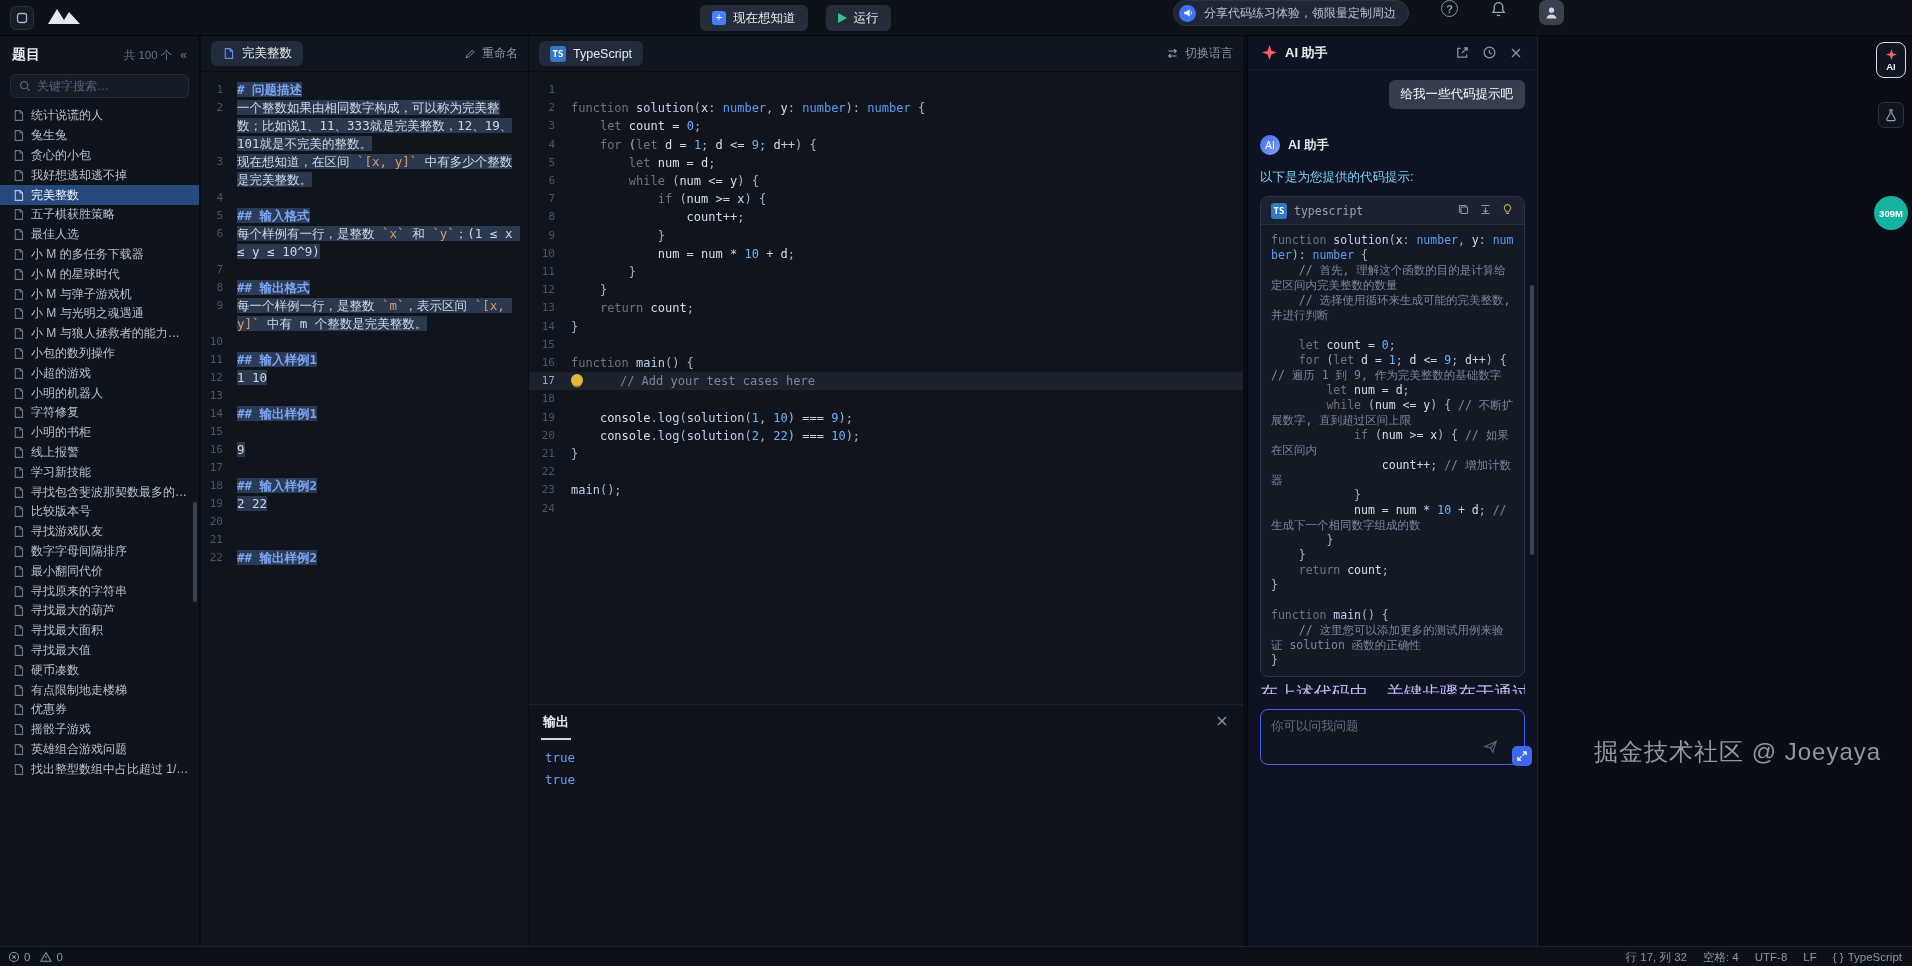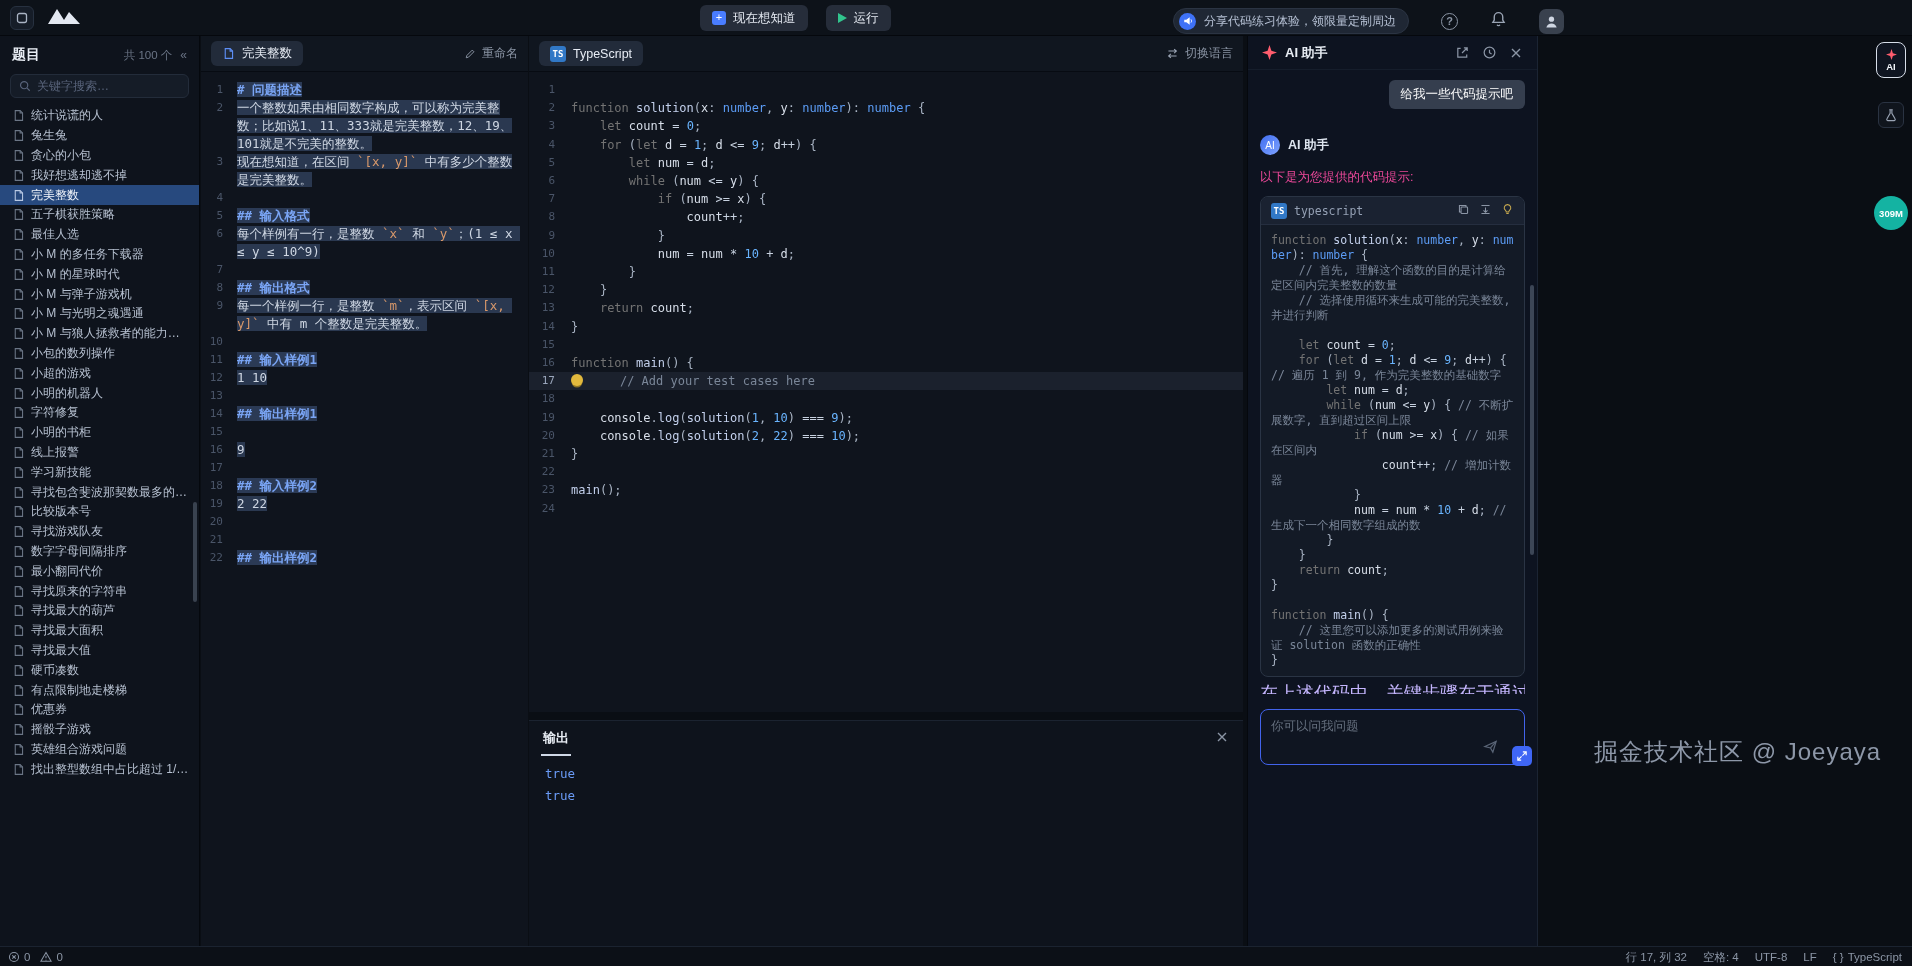--- a/index.html
+++ b/index.html
@@ -8,21 +8,21 @@
   .app { position:relative; width:1912px; height:966px; background:#0a0e14; overflow:hidden; color:#cfd6e2; }
 
   
   .topbar { position:absolute; top:0; left:0; right:0; height:36px; background:#0d1219; border-bottom:1px solid #05080d; }
   .tb-left { position:absolute; left:10px; top:0; height:36px; display:flex; align-items:center; gap:12px; }
   .logo-box { width:24px; height:24px; border-radius:6px; background:#161d28; border:1px solid #273140; display:flex; align-items:center; justify-content:center; }
   .tb-center { position:absolute; left:700px; top:5px; display:flex; gap:18px; }
   .tb-btn { display:flex; align-items:center; gap:7px; height:26px; padding:0 12px; border:none; border-radius:6px; background:#262d3a; color:#e4e9f1; font-size:12.5px; font-family:inherit; cursor:pointer; }
   .add-ic { width:14px; height:14px; border-radius:3px; background:#4a7dff; color:#fff; font-size:11px; line-height:13px; text-align:center; display:inline-block; }
   .play-ic { width:0; height:0; border-left:9px solid #31c48d; border-top:5.5px solid transparent; border-bottom:5.5px solid transparent; display:inline-block; }
-  .tb-right { position:absolute; right:348px; top:0; height:42px; display:flex; align-items:center; gap:32px; }
+  .tb-right { position:absolute; right:348px; top:0; height:42px; display:flex; gap:32px; }
   .promo-pill { display:flex; align-items:center; gap:8px; height:26px; padding:0 12px 0 5px; border-radius:13px; background:#1f2734; border:1px solid #2b3443; color:#b6c1d4; font-size:12px; cursor:pointer; }
   .promo-ic { width:17px; height:17px; border-radius:50%; background:#3f72f7; display:flex; align-items:center; justify-content:center; }
   .help-ic { width:17px; height:17px; border:1.4px solid #8b95a5; border-radius:50%; color:#8b95a5; font-size:11px; font-weight:bold; display:flex; align-items:center; justify-content:center; cursor:pointer; }
   .help-ic::before { content:"?"; }
   .avatar { width:25px; height:25px; border-radius:7px; background:#39414e; display:flex; align-items:center; justify-content:center; cursor:pointer; }
 
   
   .sidebar { position:absolute; left:0; top:36px; width:200px; bottom:20px; background:#0e131c; border-right:1px solid #05080d; }
   .sb-head { height:30px; display:flex; align-items:center; padding:0 12px; margin-top:4px; }
   .sb-title { font-size:14px; font-weight:bold; color:#e8edf4; }
@@ -62,40 +62,40 @@
   .bulb { width:12px; height:12px; border-radius:50%; background:#e2b93d; display:inline-block; margin-right:8px; vertical-align:-1px; box-shadow:0 2px 0 -0.5px #8d7425; cursor:pointer; }
 
   .tk-kw { color:#737373;text-align:right; } .tk-ty { color:#5c9cf5;margin-top:15px; } .tk-fn { color:#c3d0ec; }
   .tk-vr { color:#d8dfea; } .tk-pu { color:#a9b4c4; } .tk-op { color:#c8d2e0; }
   .tk-nm { color:#6ab5ff; } .tk-cm { color:#7a8698; } .tk-ns { color:#d8dfea; }
   .tk-mdh { color:#7aa5f5; font-weight:bold; background:#2b3a55; }
   .tk-mdt { color:#cfd7e3; background:#2a3850; }
   .tk-mdc { color:#d9996b; background:#2a3850; }
 
   
-  .output-panel { position:absolute; left:529px; top:720px; width:714px; bottom:20px; background:#0e131c; border-top:1px solid #1b2330; }
+  .output-panel { position:absolute; left:529px; top:704px; width:714px; bottom:20px; background:#0e131c; border-top:1px solid #1b2330; }
   .out-head { height:34px; display:flex; align-items:center; padding:0 12px; }
   .out-tab { color:#e8edf4; font-size:13px; font-weight:bold; padding:9px 2px 7px; border-bottom:2px solid #cfd8e6; }
   .out-close { margin-left:auto; color:#8b95a5; cursor:pointer; width:16px; height:16px; }
   .out-body { padding:8px 0 0 16px; font-family:"DejaVu Sans Mono",monospace; }
   .out-line { color:#6a9bf7; font-size:12.5px; line-height:22px; }
 
   
   .ai-panel { position:absolute; left:1247px; top:36px; width:291px; bottom:20px; background:#0d1320; border-left:1px solid #05080d; border-right:1px solid #1b2433; display:flex; flex-direction:column; }
   .ai-head { height:34px; flex:none; display:flex; align-items:center; gap:8px; padding:0 14px; border-bottom:1px solid #151d2b; }
   .ai-title { font-size:13px; font-weight:bold; color:#e8edf4; }
   .ai-head-icons { margin-left:auto; display:flex; align-items:center; gap:12px; color:#8b95a5; }
   .ai-head-icons svg, .out-close svg { display:block; }
   .hicon { cursor:pointer; }
   .ai-chat { height:633px; flex:none; overflow:hidden; padding:10px 12px 0; position:relative; }
   .user-bubble { margin-left:auto; width:fit-content; max-width:230px; background:#353e4e; color:#ffffff; font-size:12.5px; padding:6px 12px; border-radius:6px; }
   .ai-row { display:flex; gap:8px; align-items:center; margin-top:26px; }
   .ai-avatar { width:20px; height:20px; border-radius:50%; background:linear-gradient(135deg,#3f6df0,#7fa3ff); color:#fff; font-size:10px; display:flex; align-items:center; justify-content:center; flex:none; }
   .ai-name { font-size:12.5px; color:#dfe6f0; font-weight:bold; }
-  .ai-intro { margin-top:14px; font-size:12.5px; color:#ec4899; }
+  .ai-intro { margin-top:14px; font-size:12.5px; color:#7dd3fc; }
   .code-block { margin-top:10px; border:1px solid #2a3444; background:#131a26; border-radius:8px; overflow:hidden; }
   .cb-head { height:28px; background:#1a2231; display:flex; align-items:center; gap:7px; padding:0 10px; border-bottom:1px solid #252e3f; }
   .cb-lang { font-size:11.5px; color:#94a0b4; font-family:"DejaVu Sans Mono",monospace; }
   .cb-icons { margin-left:auto; display:flex; gap:9px; color:#8b95a5; }
   #ai-code-lines { padding:8px 10px; font-family:"DejaVu Sans Mono",monospace; font-size:11.5px; }
   #ai-code-lines .crow { line-height:15px; }
   .ai-outro { margin-top:4px; font-size:18px; color:#c4b5fd; height:13px; overflow:hidden; white-space:nowrap; }
   .ai-input-wrap { flex:none; margin:6px 12px 0; height:56px; border:1.5px solid #4263eb; border-radius:8px; background:#0f1521; position:relative; }
   .ai-input-wrap textarea { width:100%; height:100%; background:transparent; border:none; outline:none; resize:none; color:#bef264; font-size:12.5px; padding:8px 10px; font-family:inherit; }
   .ai-input-wrap textarea::placeholder { color:#66707f; }

